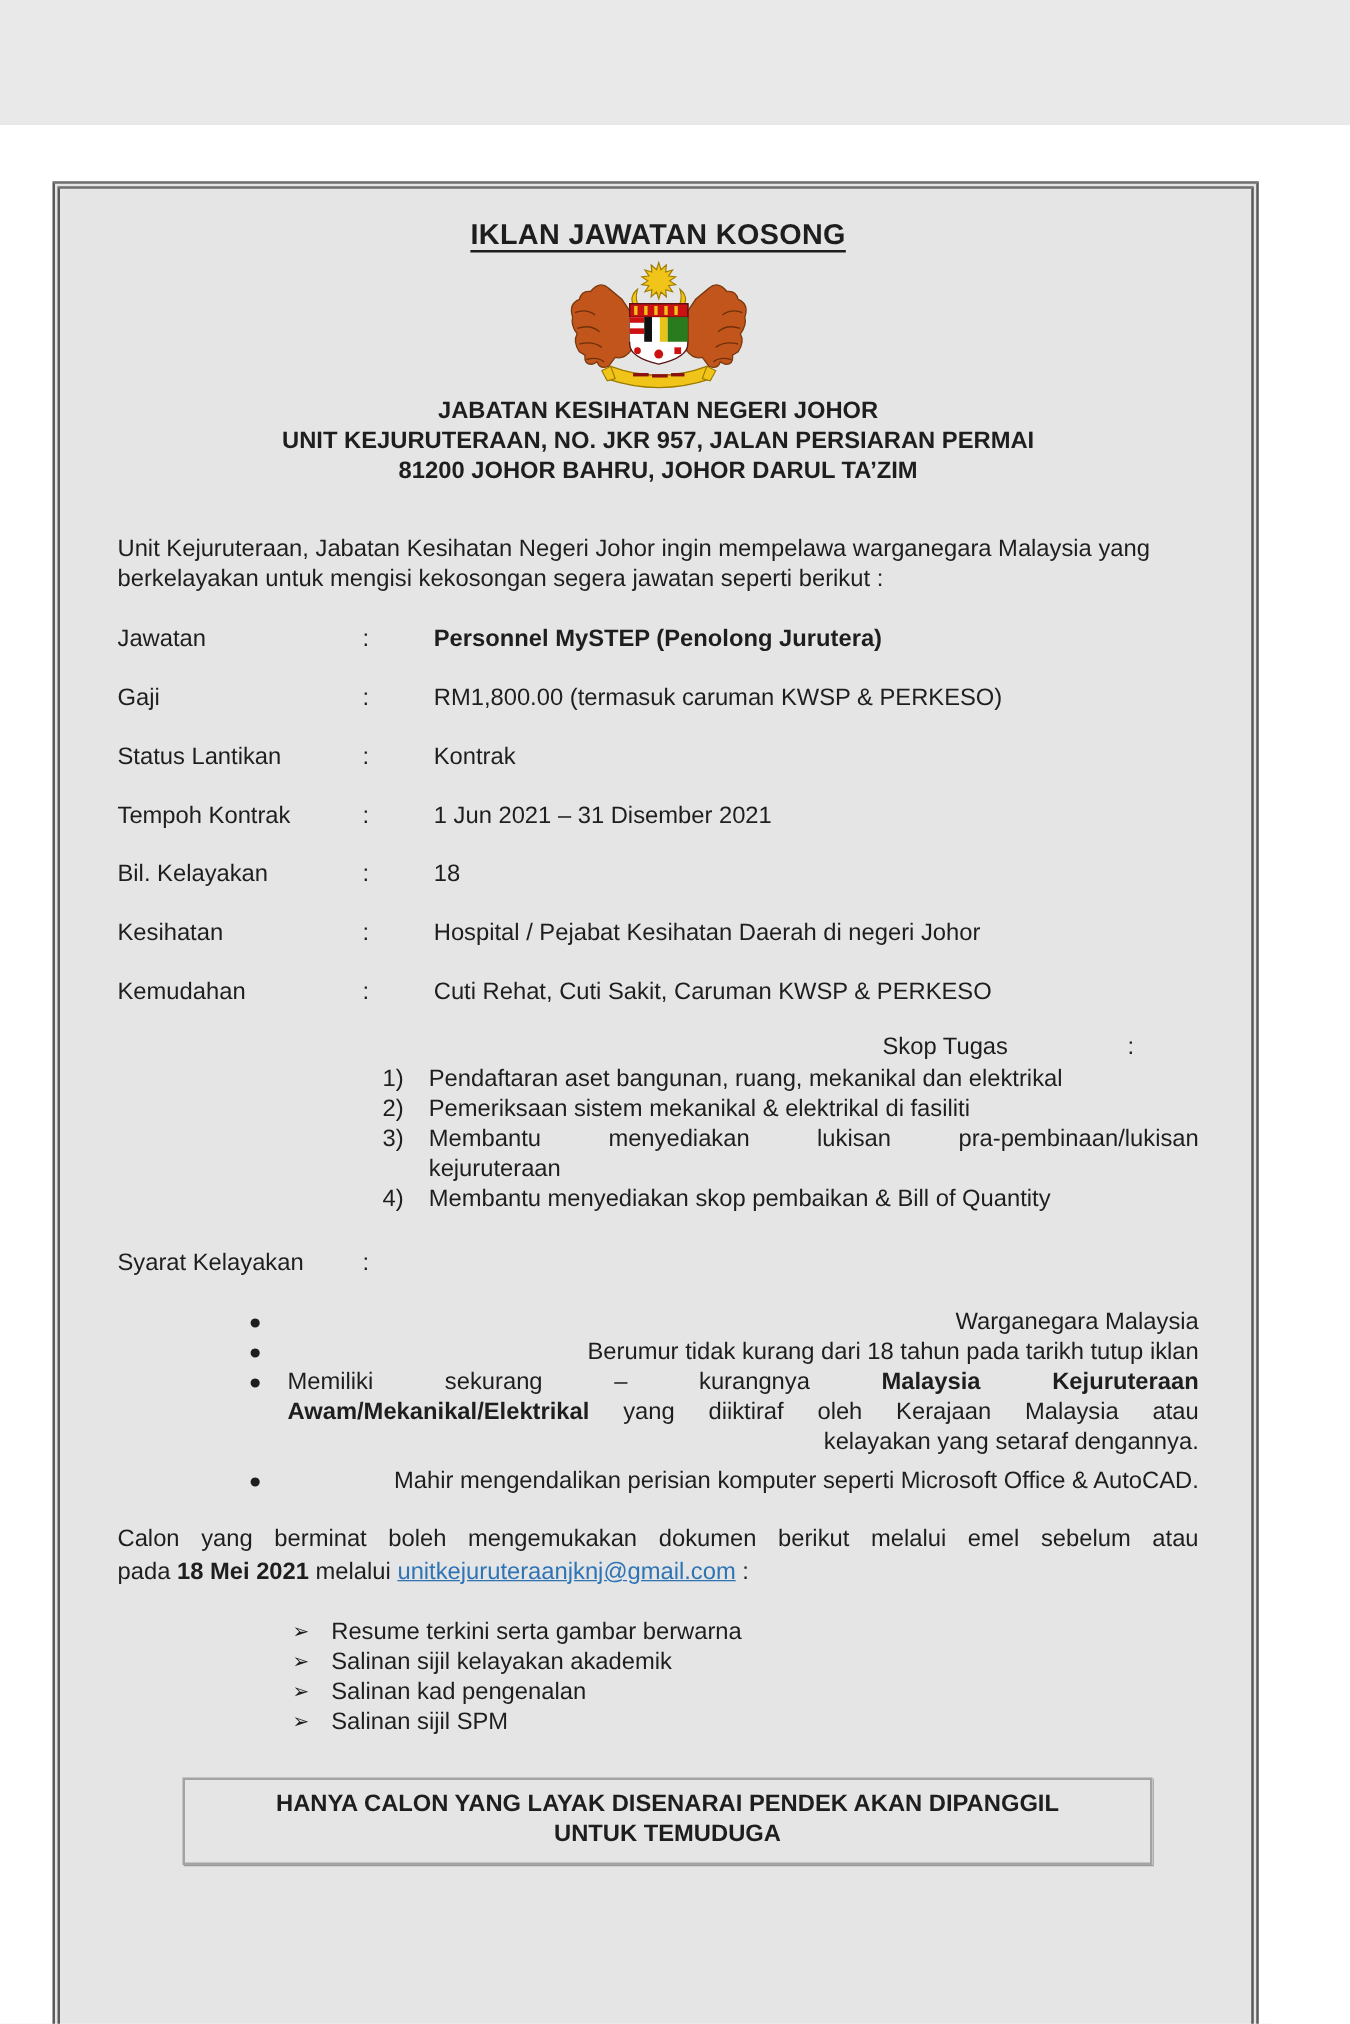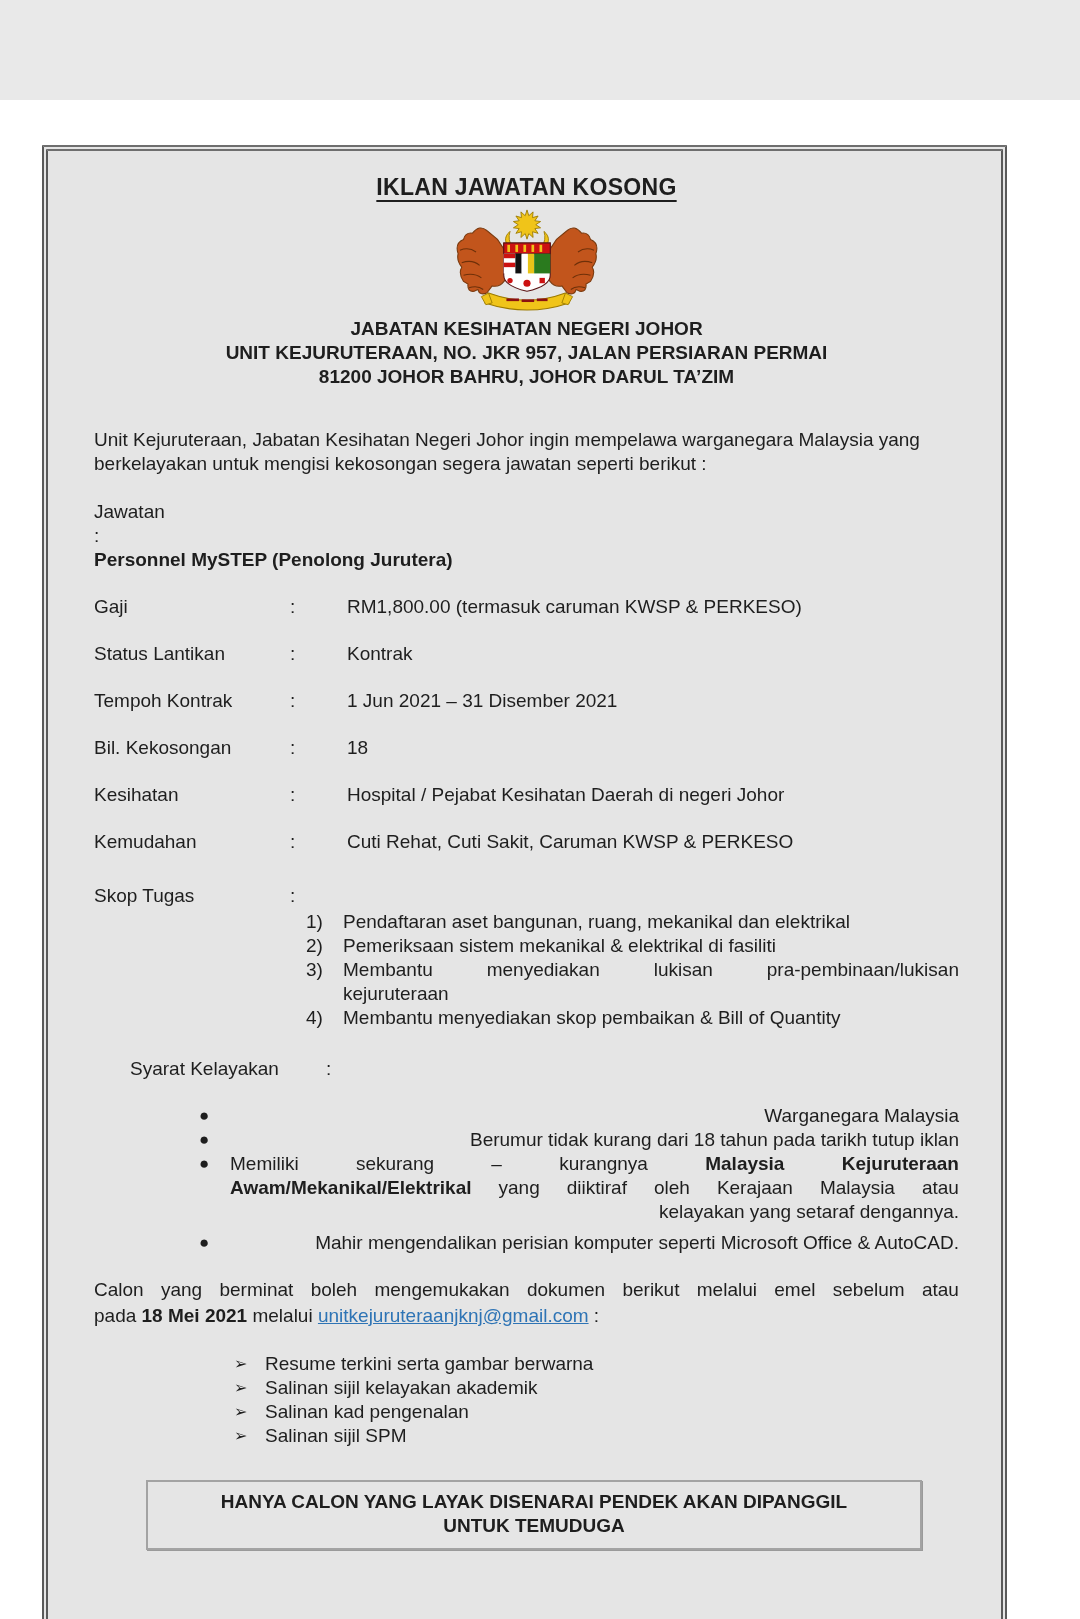--- a/index.html
+++ b/index.html
@@ -35,34 +35,34 @@
     text-decoration-thickness:2px;
     text-underline-offset:5px;
     margin:2px 0 0 0;
   }
   .logo-wrap{text-align:center;margin-top:8px;height:106px;}
   .org{ text-align:center;font-weight:bold;margin-top:4px; }
   .org div{white-space:nowrap;}
   .intro{margin-top:39px;}
   .details{margin-top:24px;}
   .drow{display:flex;margin-top:23px;}
-  .drow:first-child{margin-top:12px;flex-direction:column;}
+  .drow:first-child{margin-top:12px;}
   .d-label{width:196px;flex:none;}
   .d-colon{width:57px;flex:none;}
   .d-value{flex:1;}
   .b{font-weight:bold;}
   .i{}
   .link{color:#2e74b5;text-decoration:underline;cursor:pointer;}
-  .skop-label-row{display:flex;margin-top:30px;}
+  .skop-label-row{display:flex;margin-top:20px;justify-content:flex-end;}
   .numlist{margin-left:212px;margin-top:2px;}
   .numrow{display:flex;}
   .num{width:37px;flex:none;}
   .numtext{flex:1;}
   .stretch{display:flex;justify-content:space-between;width:100%;}
-  .syarat-label-row{display:flex;margin-top:27px;margin-left:36px;}
+  .syarat-label-row{display:flex;margin-top:27px;}
   .bullist{margin-left:105px;margin-top:23px;}
   .bulrow{display:flex;}
   .bulrow.sp{margin-top:7px;}
   .bul{width:31px;flex:none;font-size:17px;}
   .bultext{flex:1;text-align:right;}
   .apply{margin-top:22px;line-height:26px;}
   .doclist{margin-left:140px;margin-top:23px;}
   .docrow{display:flex;}
   .doc-arrow{width:31px;flex:none;font-size:16px;}
   .doctext{flex:1;}
@@ -166,21 +166,21 @@
           <span class="d-label">Status Lantikan</span>
           <span class="d-colon">:</span>
           <span class="d-value"><span>Kontrak</span></span>
         </div>
         <div class="drow">
           <span class="d-label">Tempoh Kontrak</span>
           <span class="d-colon">:</span>
           <span class="d-value"><span>1 Jun 2021 – 31 Disember 2021</span></span>
         </div>
         <div class="drow">
-          <span class="d-label">Bil. Kekosongan</span>
+          <span class="d-label">Bil. Kelayakan</span>
           <span class="d-colon">:</span>
           <span class="d-value"><span>18</span></span>
         </div>
         <div class="drow">
           <span class="d-label">Kesihatan</span>
           <span class="d-colon">:</span>
           <span class="d-value"><span>Hospital / Pejabat Kesihatan Daerah di negeri Johor</span></span>
         </div>
         <div class="drow">
           <span class="d-label">Kemudahan</span>

